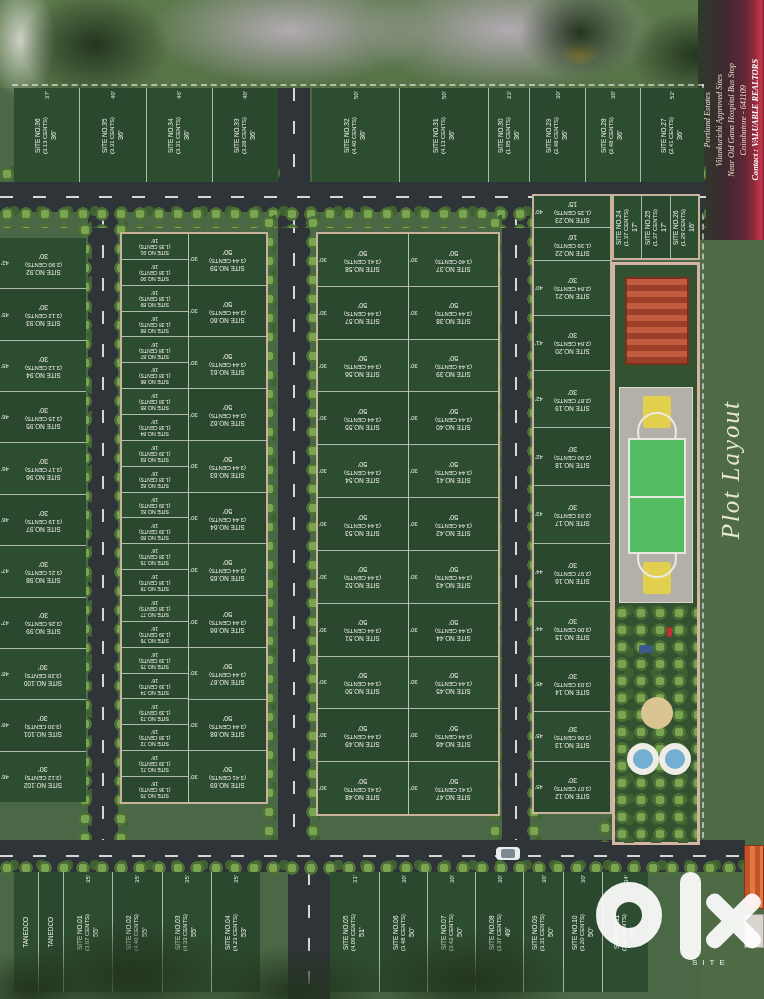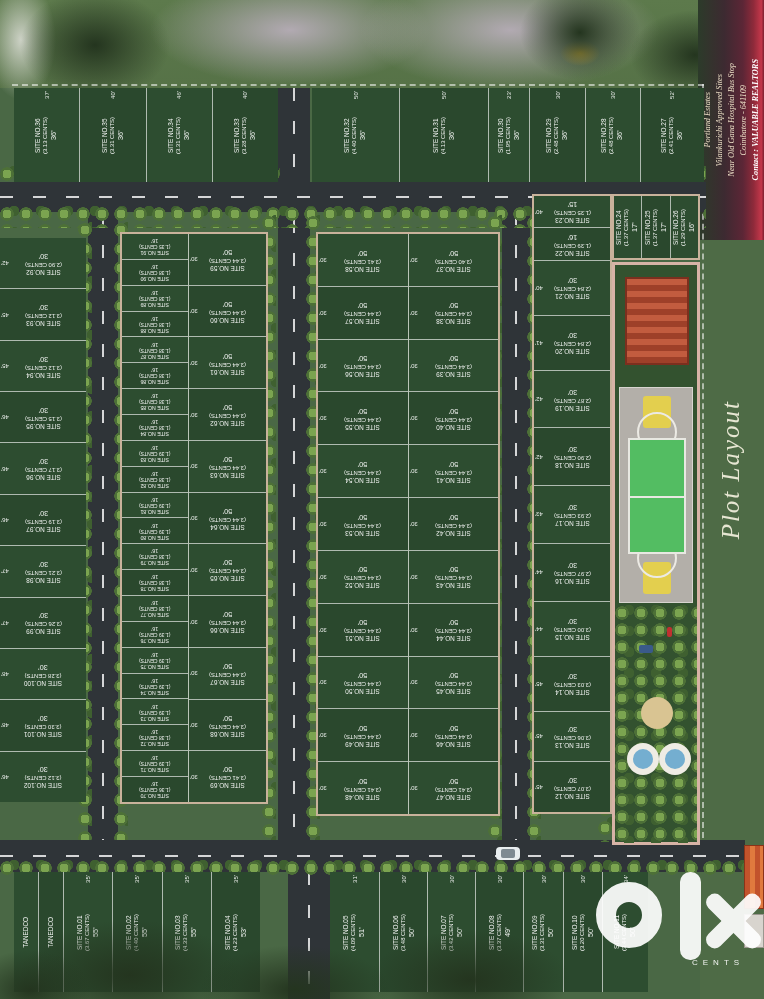--- a/index.html
+++ b/index.html
@@ -1013,16 +1013,16 @@
   <div class="blob darktree" style="left:370px;top:930px;width:200px;height:100px;"></div>
   <div class="blob darktree" style="left:-30px;top:950px;width:120px;height:80px;"></div>
 
   <div class="olx">
     <div class="o"></div>
     <div class="l"></div>
     <div class="x">
         <i></i>
         <i></i>
       </div>
-    <div class="india">CENTS</div>
+    <div class="india">SITE</div>
   </div>
 
 </div>
 
 </body></html>

